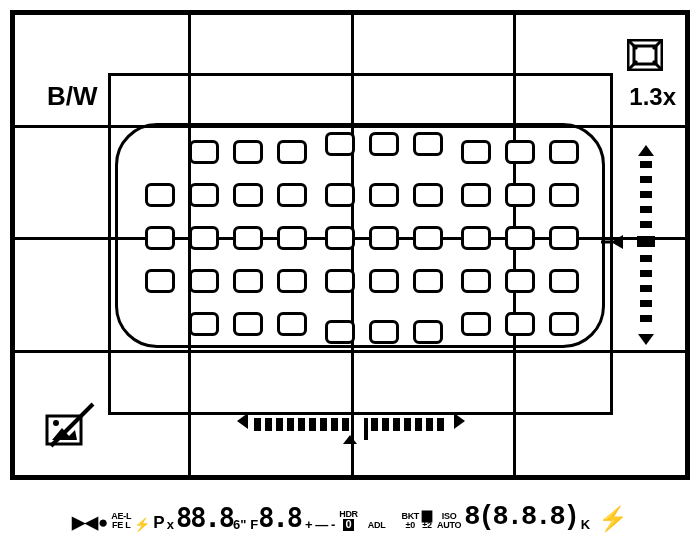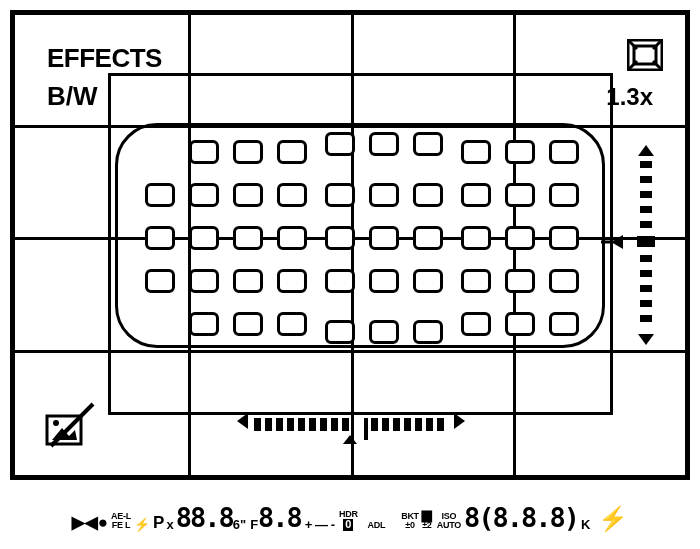--- a/index.html
+++ b/index.html
@@ -95,21 +95,21 @@
     position: absolute;
     left: 32px;
     top: 66px;
     font-size: 26px;
     font-weight: bold;
     color: #000;
     font-family: "Liberation Sans", sans-serif;
   }
   .crop-label {
     position: absolute;
-    right: 32px;
+    right: 9px;
     top: 68px;
     font-size: 24px;
     font-weight: bold;
     color: #000;
     font-family: "Liberation Sans", sans-serif;
   }
 
   
   .crop-icon {
     position: absolute;
@@ -340,21 +340,20 @@
       <div class="af-pt" style="left:88px;  top:172px;"></div>
       <div class="af-pt" style="left:132px; top:172px;"></div>
       <div class="af-pt" style="left:180px; top:180px;"></div>
       <div class="af-pt" style="left:224px; top:180px;"></div>
       <div class="af-pt" style="left:268px; top:180px;"></div>
       <div class="af-pt" style="left:316px; top:172px;"></div>
       <div class="af-pt" style="left:360px; top:172px;"></div>
       <div class="af-pt" style="left:404px; top:172px;"></div>
     </div>
 
-    <div class="effects-label">EFFECTS</div>
     <div class="bw-label">B/W</div>
 
     <div class="crop-icon">
       <svg width="36" height="32" viewBox="0 0 36 32">
         <rect x="1" y="1" width="34" height="30" fill="none" stroke="#000" stroke-width="3"></rect>
         <rect x="7" y="7" width="22" height="18" fill="none" stroke="#000" stroke-width="3"></rect>
         <line x1="1" y1="1" x2="10" y2="10" stroke="#000" stroke-width="3"></line>
         <line x1="35" y1="1" x2="26" y2="10" stroke="#000" stroke-width="3"></line>
         <line x1="1" y1="31" x2="10" y2="22" stroke="#000" stroke-width="3"></line>
         <line x1="35" y1="31" x2="26" y2="22" stroke="#000" stroke-width="3"></line>
@@ -463,21 +462,21 @@
       <span class="stack" style="margin-left:1px;">
         <span class="small">▆</span>
         <span class="tiny">±2</span>
       </span>
 
       <span class="stack" style="margin-left:3px;">
         <span class="tiny">ISO</span>
         <span class="tiny">AUTO</span>
       </span>
 
-      <span class="seg" style="margin-left:1px;">8(8.8.8)</span>
+      <span class="seg" style="margin-left:1px;font-family:Liberation Mono, monospace;">8(8.8.8)</span>
 
       <span class="small" style="margin-left:1px;">K</span>
 
       <span class="bolt" style="margin-left:6px;">⚡</span>
     </div>
   </div>
 
 </div>
 
 </body></html>

